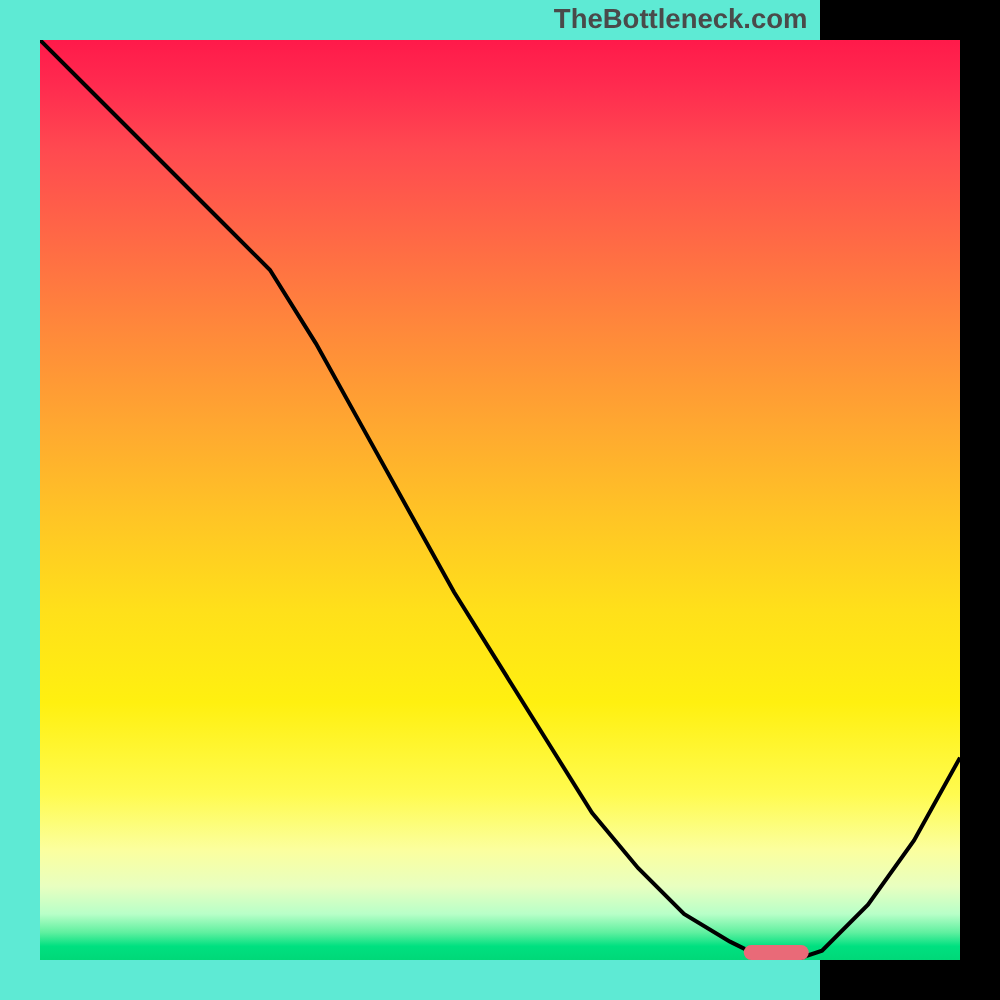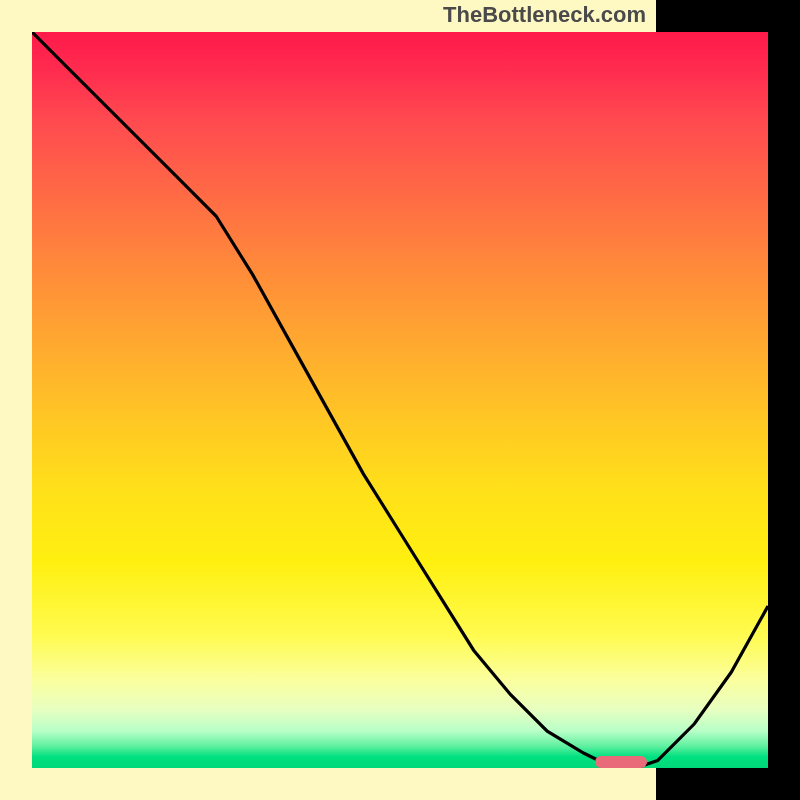--- a/index.html
+++ b/index.html
@@ -7,21 +7,21 @@
     padding: 0;
     width: 800px;
     height: 800px;
     background: #000;
     font-family: Arial, Helvetica, sans-serif;
   }
   .container {
     position: relative;
     width: 656px;
     height: 800px;
-    background: #fef9c3;
+    background: #5eead4;
   }
   .watermark {
     position: absolute;
     top: 2px;
     right: 10px;
     color: #4a4a4a;
     font-size: 22px;
     font-weight: bold;
     z-index: 10;
   }

